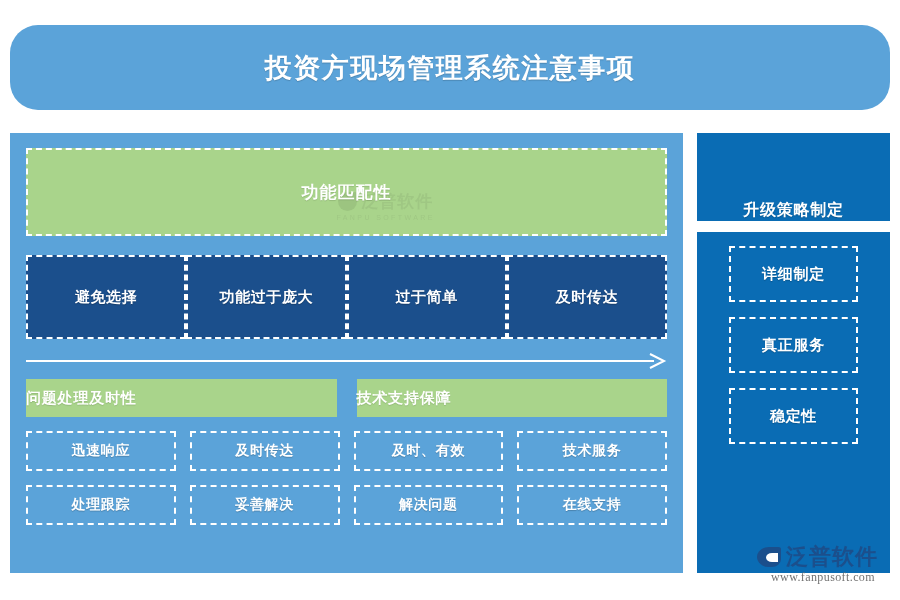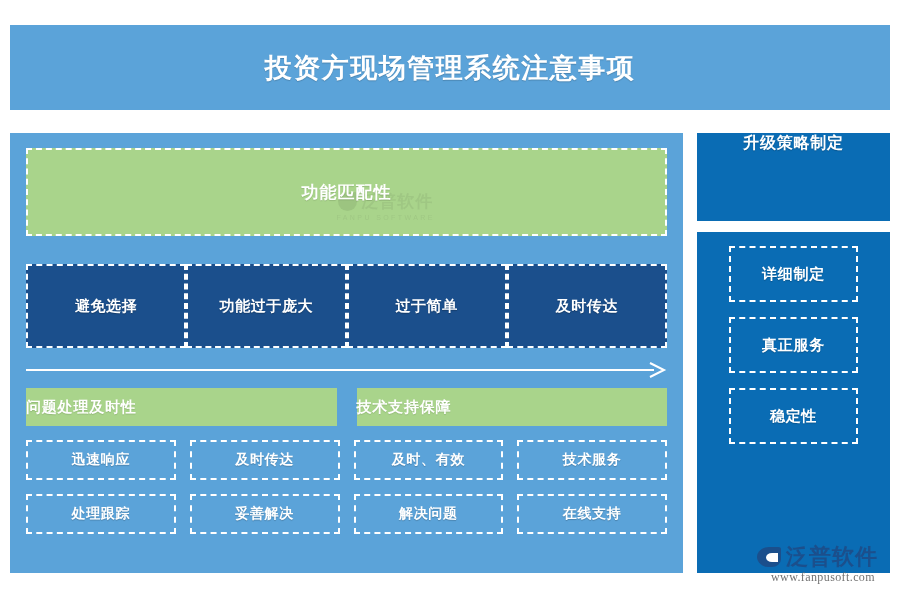--- a/index.html
+++ b/index.html
@@ -19,20 +19,21 @@
   .header-banner {
     position: absolute;
     left: 10px;
     top: 25px;
     width: 880px;
     height: 85px;
     background: #5BA3D9;
     display: flex;
     align-items: center;
     justify-content: center;
+    border-radius: 28px;
   }
   .header-title {
     color: #ffffff;
     font-size: 27px;
     font-weight: bold;
     letter-spacing: 1.5px;
     text-shadow: 0 1px 1px rgba(0,0,0,0.18);
     white-space: nowrap;
   }
 
@@ -91,21 +92,21 @@
   .wm-faint .wm-cn {
     font-size: 17px; font-weight: bold; color: #7d9a68; letter-spacing: 1px;
   }
   .wm-faint .wm-en {
     font-size: 7px; color: #7d9a68; letter-spacing: 2.4px; margin-top: 1px;
   }
 
   
   .navy-row {
     display: flex;
-    margin-top: 28px;
+    margin-top: 19px;
   }
   .navy-card {
     flex: 1;
     height: 84px;
     background: #1B4F8C;
     border: 2px dashed #ffffff;
     box-sizing: border-box;
     display: flex;
     align-items: center;
     justify-content: center;
@@ -174,21 +175,21 @@
 
   
   .right-head {
     position: absolute;
     left: 697px;
     top: 133px;
     width: 193px;
     height: 88px;
     background: #0A6CB4;
     display: flex;
-    align-items: flex-start;
+    align-items: flex-end;
     justify-content: center;
   }
   .right-head .label {
     color: #ffffff;
     font-size: 16px;
     font-weight: bold;
     letter-spacing: 0.8px;
     text-shadow: 0 1px 1px rgba(0,0,0,0.2);
   }
 

